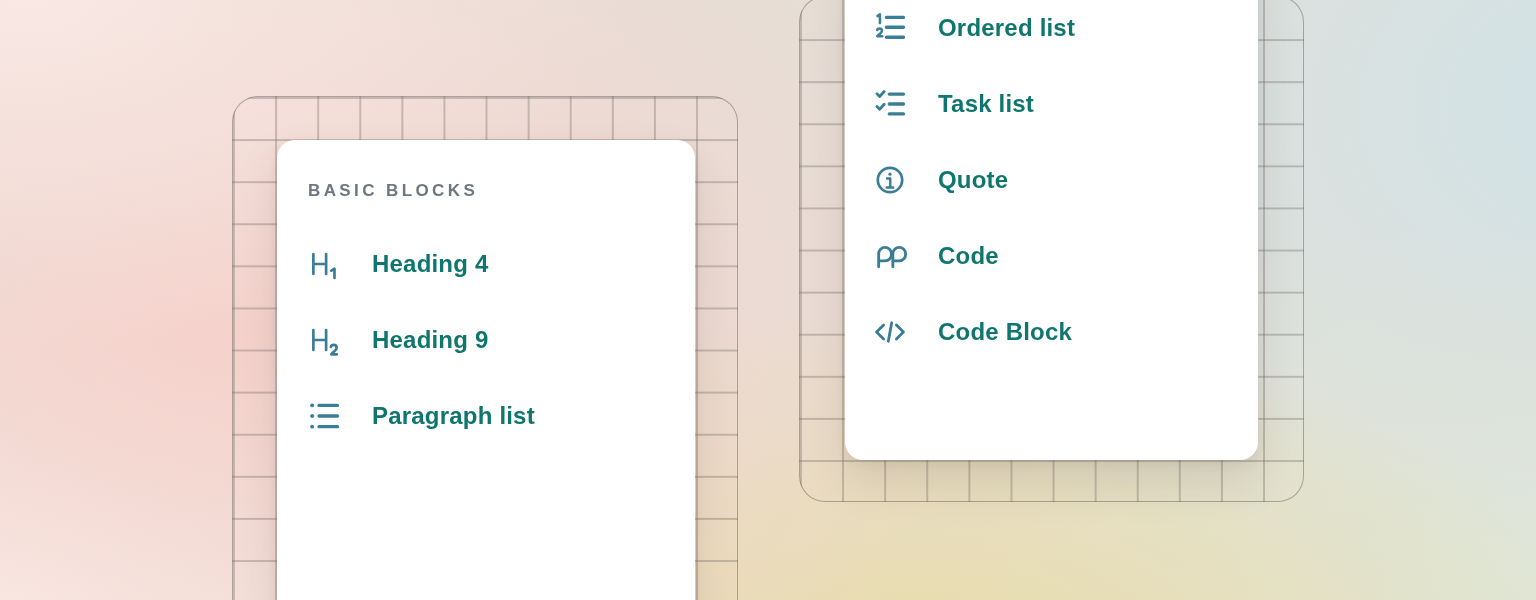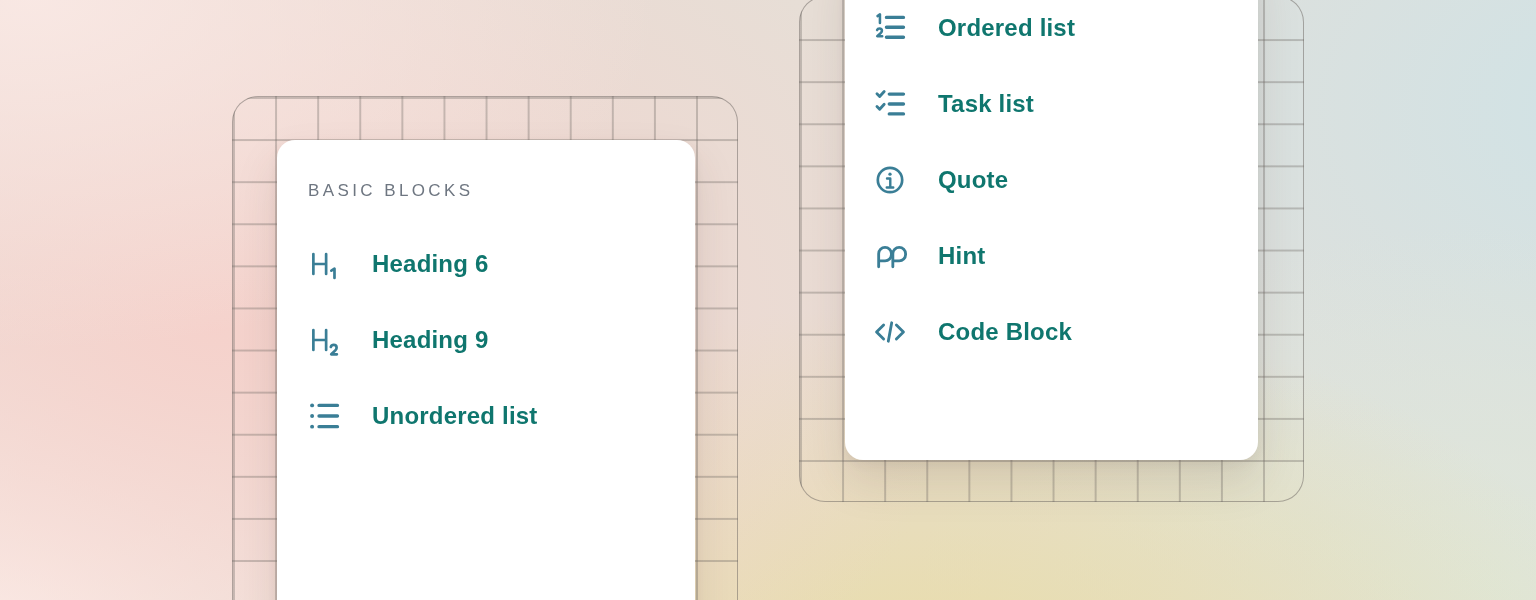--- a/index.html
+++ b/index.html
@@ -30,21 +30,21 @@
   .card{
     position:absolute;
     background:#ffffff;
     border-radius:18px;
     box-shadow:0 22px 44px rgba(75,55,45,.13), 0 4px 12px rgba(75,55,45,.06);
     box-sizing:border-box;
   }
   .card-left { left:277px; top:140px; width:418px; height:522px; padding:38px 22px 0 30px; }
   .card-right{ left:845px; top:-48px; width:413px; height:508px; padding:38px 22px 14px 28px; }
   .card-label{
-    font-size:17px;font-weight:400;letter-spacing:3.4px;
+    font-size:17px;font-weight:700;letter-spacing:3.4px;
     color:#6E7681;line-height:26px;margin:0 0 22px 1px;
   }
   .menu-item{
     height:76px;display:flex;align-items:center;cursor:pointer;border-radius:10px;
   }
   .menu-icon{
     width:34px;height:34px;flex:0 0 34px;margin-right:31px;
     display:flex;align-items:center;justify-content:center;
   }
   .menu-icon svg{width:34px;height:34px;display:block;}
@@ -62,41 +62,41 @@
 <div class="card card-left">
   <div class="card-label">BASIC BLOCKS</div>
   <div class="menu-items">
       <div class="menu-item">
         <span class="menu-icon">
           <svg viewBox="0 0 24 24" fill="none" stroke="#3A7E96" stroke-linecap="round" stroke-linejoin="round">
             <path d="M4.5 5v14M13.5 5v14M4.5 12h9" stroke-width="1.9"></path>
             <path d="M17.2 16.7l2.2-1.4v6.6" stroke-width="1.9"></path>
           </svg>
         </span>
-        <span class="menu-item-label">Heading 6</span>
+        <span class="menu-item-label">Heading 4</span>
       </div>
       <div class="menu-item">
         <span class="menu-icon">
           <svg viewBox="0 0 24 24" fill="none" stroke="#3A7E96" stroke-linecap="round" stroke-linejoin="round">
             <path d="M4.5 5v14M13.5 5v14M4.5 12h9" stroke-width="1.9"></path>
             <path d="M16.8 16.9c.3-.8 1.1-1.4 2-1.4 1.2 0 2.1.9 2.1 2 0 .6-.3 1.2-.9 1.8l-2.9 2.8h4" stroke-width="1.9"></path>
           </svg>
         </span>
         <span class="menu-item-label">Heading 9</span>
       </div>
       <div class="menu-item">
         <span class="menu-icon">
           <svg viewBox="0 0 24 24" fill="none" stroke="#3A7E96" stroke-linecap="round" stroke-linejoin="round">
             <path d="M8.5 4.5h13M8.5 12h13M8.5 19.5h13" stroke-width="2.4"></path>
             <circle cx="3.6" cy="4.5" r="1.4" fill="#3A7E96" stroke="none"></circle>
             <circle cx="3.6" cy="12" r="1.4" fill="#3A7E96" stroke="none"></circle>
             <circle cx="3.6" cy="19.5" r="1.4" fill="#3A7E96" stroke="none"></circle>
           </svg>
         </span>
-        <span class="menu-item-label">Unordered list</span>
+        <span class="menu-item-label">Paragraph list</span>
       </div>
     </div>
 </div>
 
 <div class="card card-right">
   <div class="menu-items">
       <div class="menu-item">
         <span class="menu-icon">
           <svg viewBox="0 0 24 24" fill="none" stroke="#3A7E96" stroke-linecap="round" stroke-linejoin="round">
             <path d="M9.5 4.5h12M9.5 11.5h12M9.5 18.5h12" stroke-width="2.4"></path>
@@ -125,21 +125,21 @@
         </span>
         <span class="menu-item-label">Quote</span>
       </div>
       <div class="menu-item">
         <span class="menu-icon">
           <svg viewBox="0 0 24 24" fill="none" stroke="#3A7E96" stroke-linecap="round" stroke-linejoin="round">
             <path d="M4 19.6V10.4C4 7.9 6 5.9 8.5 5.9s4.5 2 4.5 4.5v.5c0 2.5-2 4.5-4.5 4.5H4" stroke-width="2"></path>
             <path d="M14 19.6V10.4c0-2.5 2-4.5 4.5-4.5s4.5 2 4.5 4.5v.5c0 2.5-2 4.5-4.5 4.5H14" stroke-width="2"></path>
           </svg>
         </span>
-        <span class="menu-item-label">Hint</span>
+        <span class="menu-item-label">Code</span>
       </div>
       <div class="menu-item">
         <span class="menu-icon">
           <svg viewBox="0 0 24 24" fill="none" stroke="#3A7E96" stroke-linecap="round" stroke-linejoin="round">
             <path d="M7.5 7l-5 5 5 5M16.5 7l5 5-5 5M13.2 5.5l-2.4 13" stroke-width="2"></path>
           </svg>
         </span>
         <span class="menu-item-label">Code Block</span>
       </div>
     </div>

